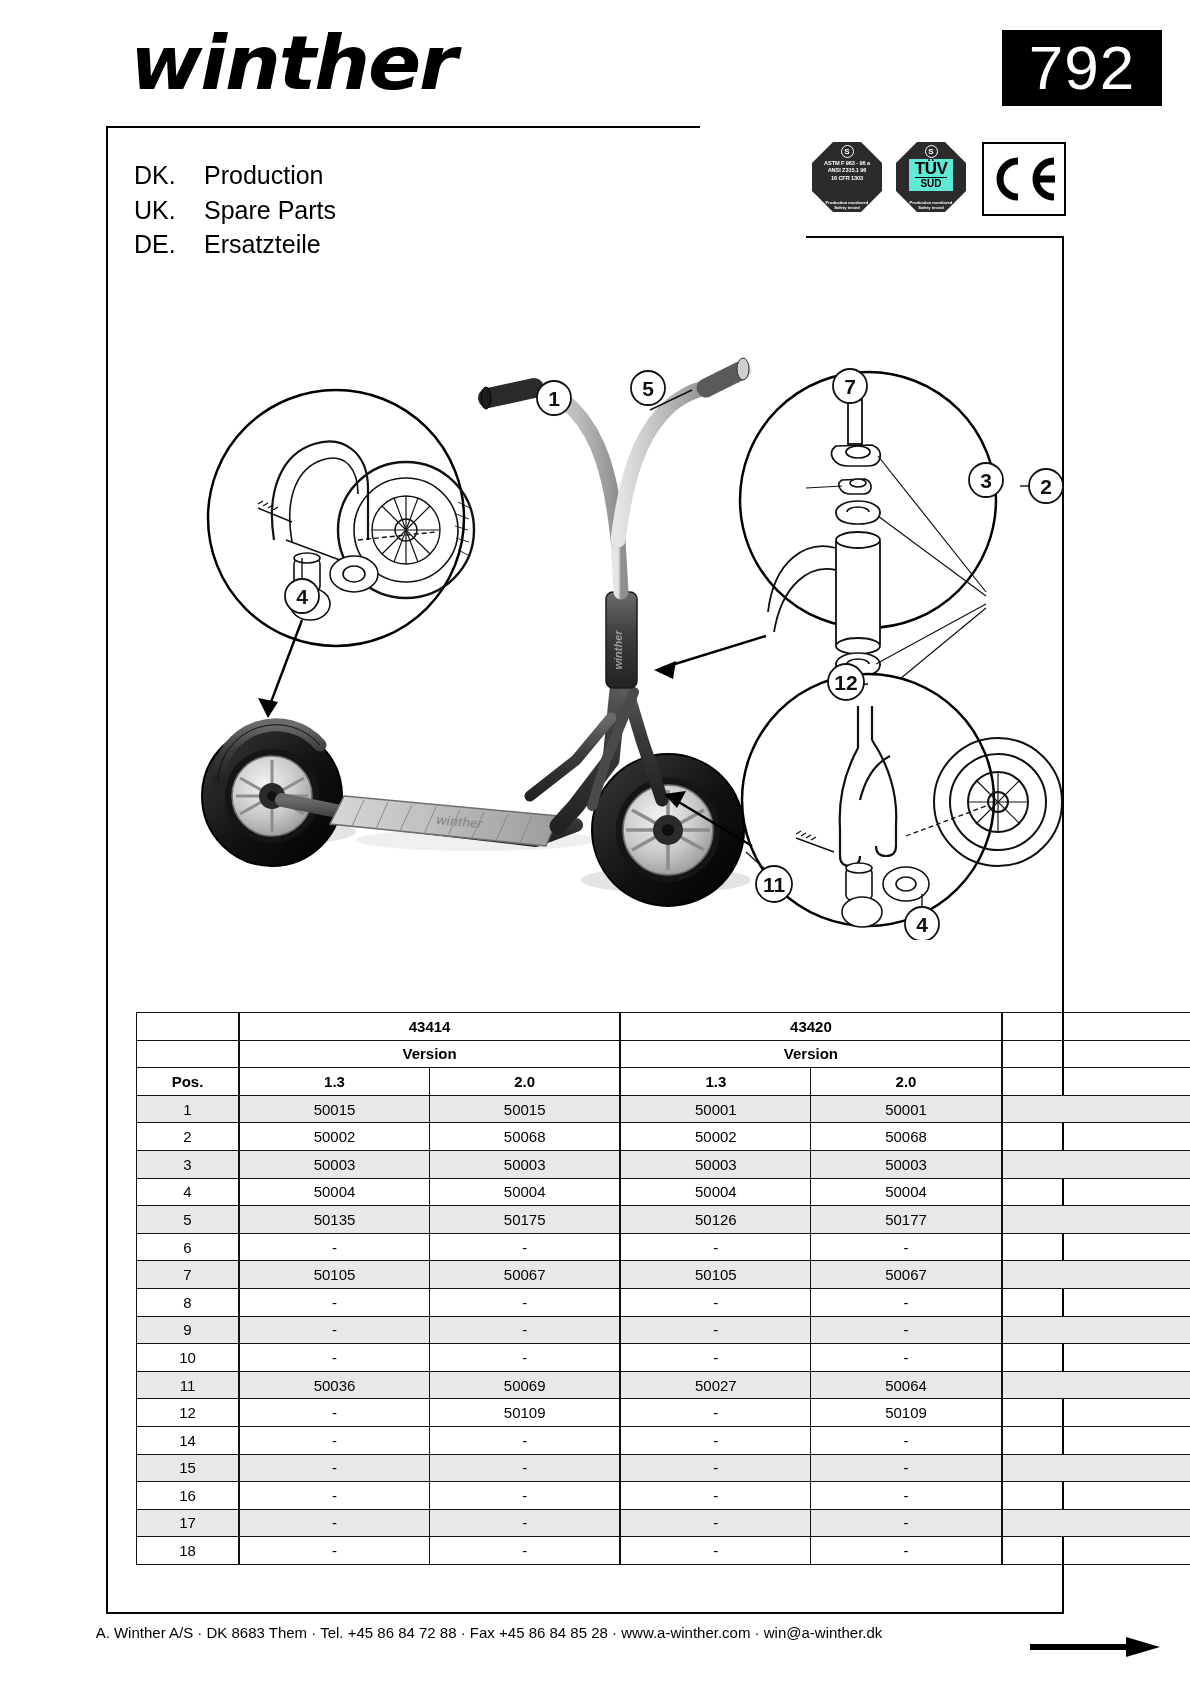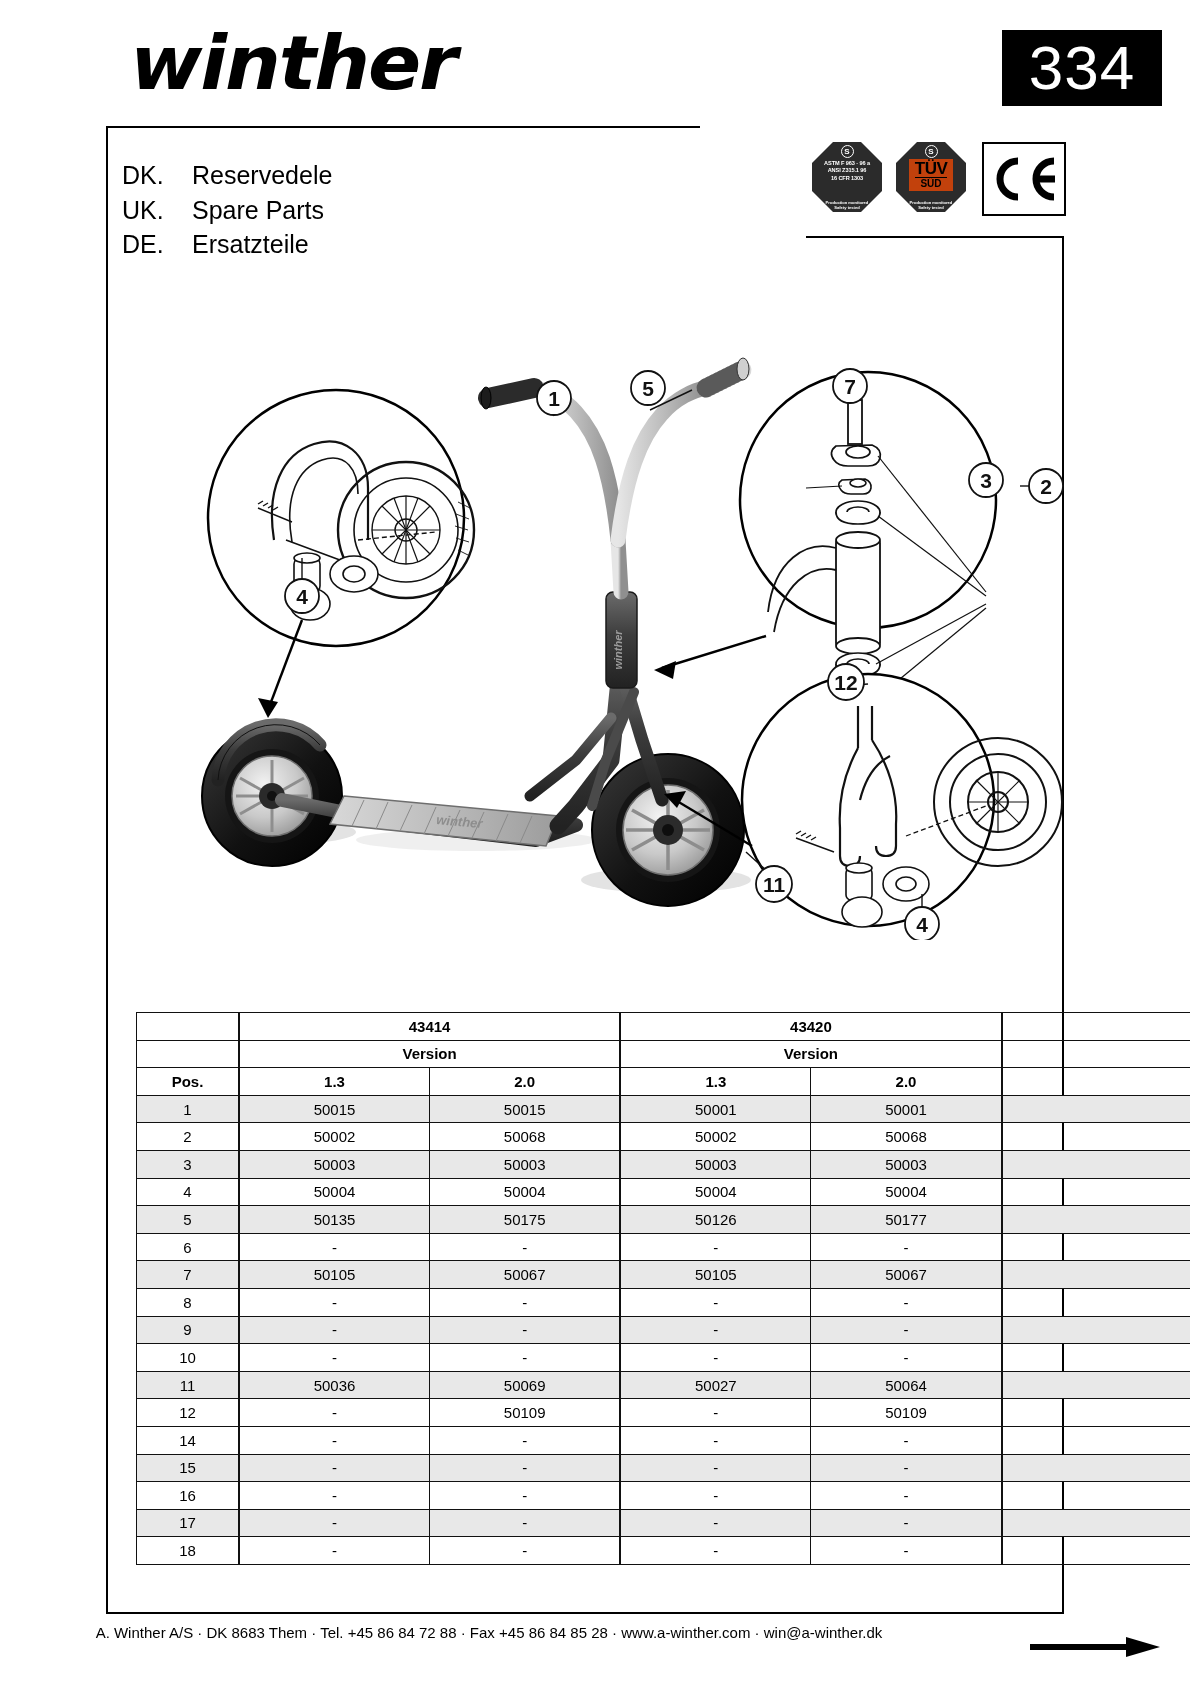--- a/index.html
+++ b/index.html
@@ -62,21 +62,21 @@
     justify-content: center;
     font-size: 62px;
     font-weight: 400;
     letter-spacing: 1px;
     line-height: 1;
   }
 
   
   #titles {
     position: absolute;
-    left: 122px; top: 158px;
+    left: 134px; top: 158px;
   }
   .title-row {
     display: flex;
     font-size: 25px;
     line-height: 1.38;
   }
   .title-lang { width: 70px; }
 
   
   #certs {
@@ -119,21 +119,21 @@
   .cert-foot {
     position: absolute;
     left: 0; bottom: 2px;
     width: 100%;
     font-size: 4.1px;
     font-weight: 700;
     line-height: 1.22;
   }
   #tuv-mark {
     margin-top: 1px;
-    background: #c2410c;
+    background: #5eead4;
     color: #000;
     width: 44px;
     margin-left: auto; margin-right: auto;
     padding: 1px 0 2px;
   }
   #tuv-mark .t1 {
     font-size: 17px;
     font-weight: 700;
     line-height: 1;
     letter-spacing: -0.5px;
@@ -234,27 +234,27 @@
   #footer-arrow svg { display: block; }
 </style>
 </head>
 <body>
 
 <div id="header">
   <div id="brand-block">
     <div id="brand-logo">winther</div>
   </div>
   <div id="header-rule"></div>
-  <div id="model-badge">334</div>
+  <div id="model-badge">792</div>
 </div>
 
 <div id="titles">
   <div class="title-row">
     <span class="title-lang">DK.</span>
-    <span>Reservedele</span>
+    <span>Production</span>
   </div>
   <div class="title-row">
     <span class="title-lang">UK.</span>
     <span>Spare Parts</span>
   </div>
   <div class="title-row">
     <span class="title-lang">DE.</span>
     <span>Ersatzteile</span>
   </div>
 </div>

